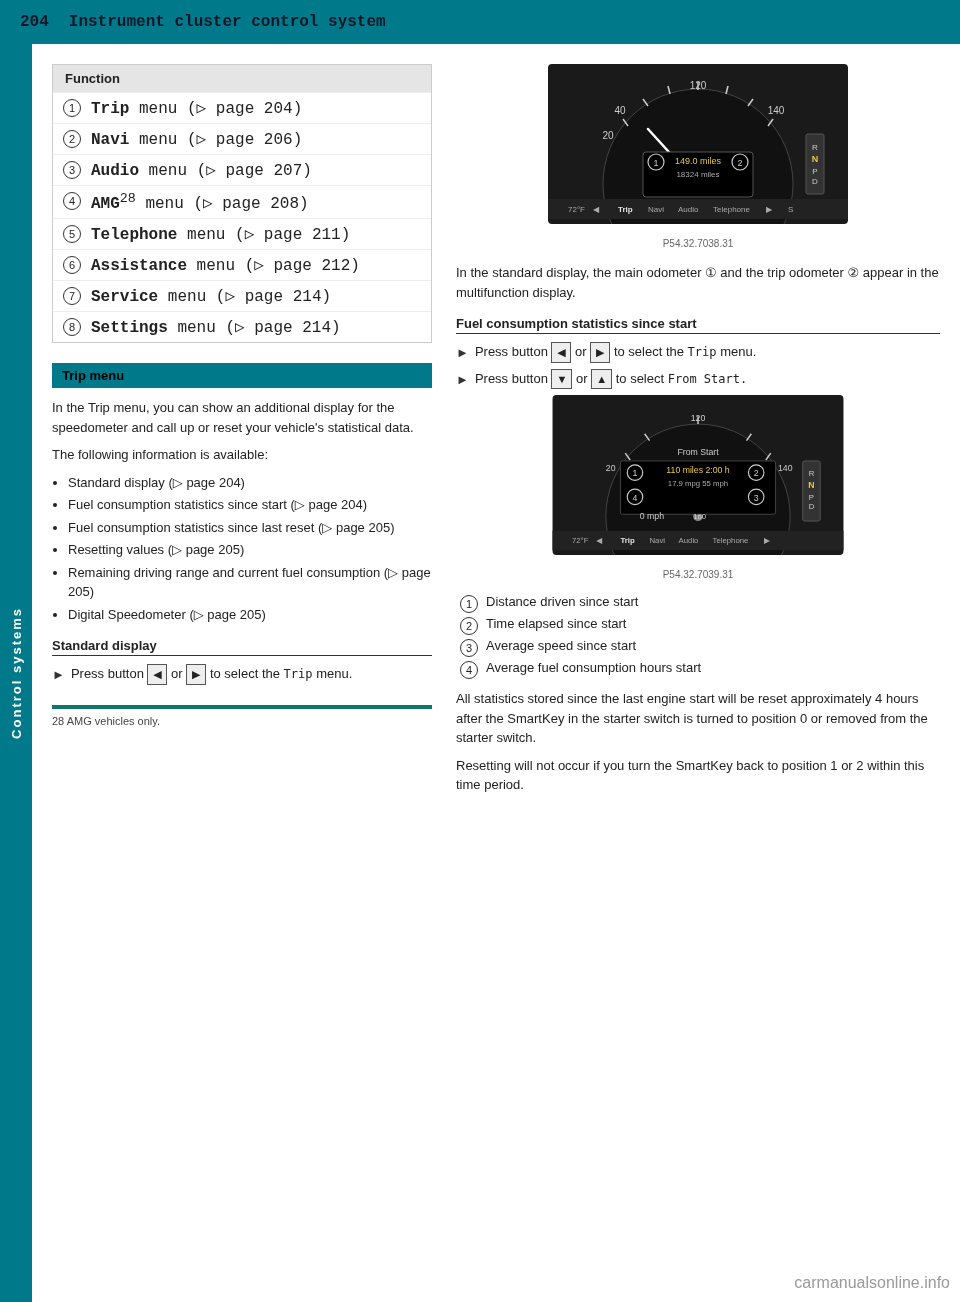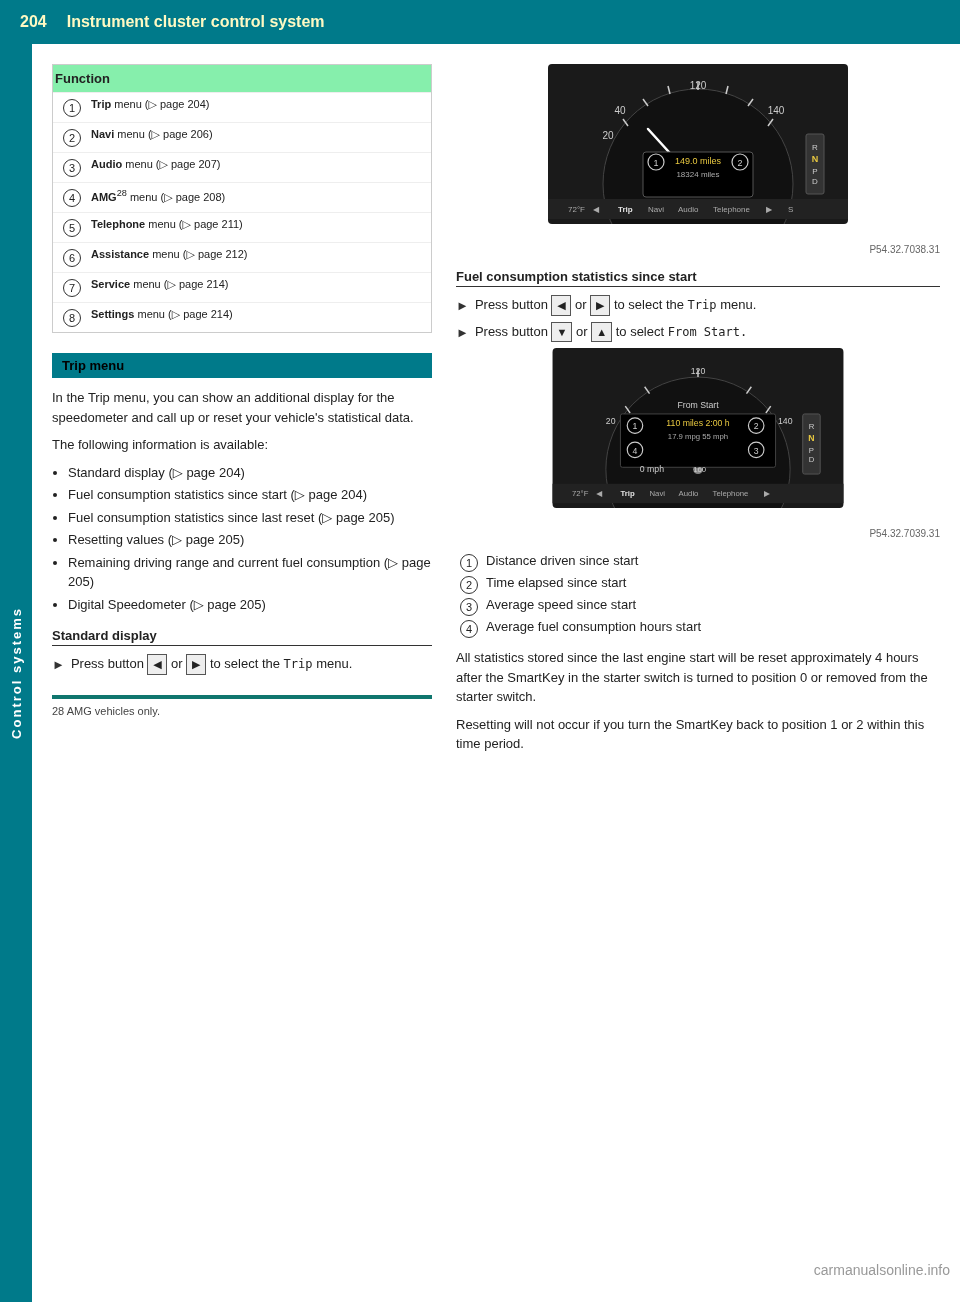--- a/index.html
+++ b/index.html
@@ -8,25 +8,26 @@
       font-size: 13px;
       background: #fff;
       width: 960px;
       min-height: 1302px;
       color: #222;
     }
 
     
     .page-header {
       background: #007a8a;
-      color: #fef9c3;
+      color: #0f172a;
       padding: 10px 20px;
       display: flex;
       align-items: center;
       height: 44px;
+      font-family: Liberation Mono, monospace;
     }
     .page-number {
       font-size: 16px;
       font-weight: bold;
       margin-right: 20px;
     }
     .page-title {
       font-size: 16px;
       font-weight: bold;
     }
@@ -70,22 +71,22 @@
       flex: 1;
     }
 
     
     .function-table {
       border: 1px solid #ccc;
       margin-bottom: 20px;
       width: 100%;
     }
     .function-table .table-header {
-      background: #86efac;
-      padding: 6px 2px;
+      background: #e5e5e5;
+      padding: 6px 12px;
       font-weight: bold;
       font-size: 13px;
     }
     .function-table .table-row {
       display: flex;
       align-items: flex-start;
       padding: 5px 10px;
       border-top: 1px solid #eee;
       gap: 10px;
     }
@@ -95,21 +96,21 @@
       align-items: center;
       justify-content: center;
       width: 18px;
       height: 18px;
       border: 1.5px solid #333;
       border-radius: 50%;
       font-size: 11px;
       flex-shrink: 0;
       margin-top: 1px;
     }
-    .row-text { font-size: 11px; }
+    .row-text { font-size: 16px; font-family: Liberation Mono, monospace; }
     .row-text strong { font-weight: bold; }
 
     
     .section-header-blue {
       background: #007a8a;
       color: #000000;
       padding: 5px 10px;
       font-weight: bold;
       font-size: 13px;
       margin-bottom: 10px;
@@ -170,22 +171,21 @@
     }
 
     
     .diagram-container {
       margin-bottom: 14px;
       text-align: center;
     }
     .diagram-caption {
       font-size: 10px;
       color: #666;
-      text-align: right;
-      margin-top: 20px;
+      margin-top: 14px;
     }
 
     
     .legend-list {
       margin: 6px 0 10px 4px;
     }
     .legend-item {
       display: flex;
       gap: 8px;
       font-size: 13px;
@@ -205,23 +205,23 @@
     .speedometer-svg {
       width: 300px;
       height: 160px;
       display: block;
       margin: 0 auto;
     }
 
     
     .watermark {
       position: absolute;
-      bottom: 24px;
+      bottom: 10px;
       right: 10px;
-      font-size: 14px;
+      font-size: 16px;
       color: #999;
     }
   </style>
 </head>
 <body>
 
 <div class="page-header">
   <span class="page-number">204</span>
   <span class="page-title">Instrument cluster control system</span>
 </div>
@@ -352,20 +352,21 @@
         <text x="70" y="148" fill="#e0e0e0" font-size="8" font-weight="bold">Trip</text>
         <text x="100" y="148" fill="#aaa" font-size="8">Navi</text>
         <text x="130" y="148" fill="#aaa" font-size="8">Audio</text>
         <text x="165" y="148" fill="#aaa" font-size="8">Telephone</text>
         <text x="218" y="148" fill="#aaa" font-size="8">▶</text>
         <text x="240" y="148" fill="#aaa" font-size="8">S</text>
       </svg>
       <div class="diagram-caption">P54.32.7038.31</div>
     </div>
 
+    <p class="body-text">In the standard display, the main odometer ① and the trip odometer ② appear in the multifunction display.</p>
 
     <div class="subsection-title">Fuel consumption statistics since start</div>
 
     <div class="instruction-row">
       <span class="arrow-icon">►</span>
       <span>
         Press button <span class="btn-icon">◀</span>
         or <span class="btn-icon">▶</span>
         to select the <span class="code-text">Trip</span> menu.
       </span>

